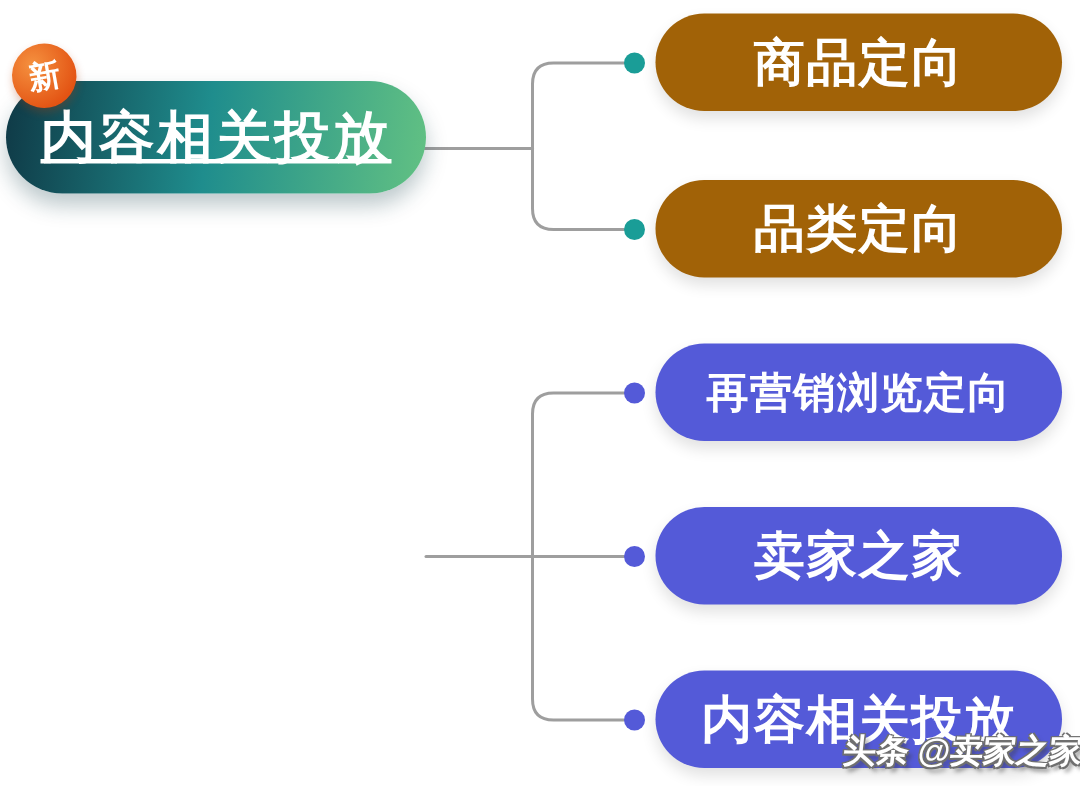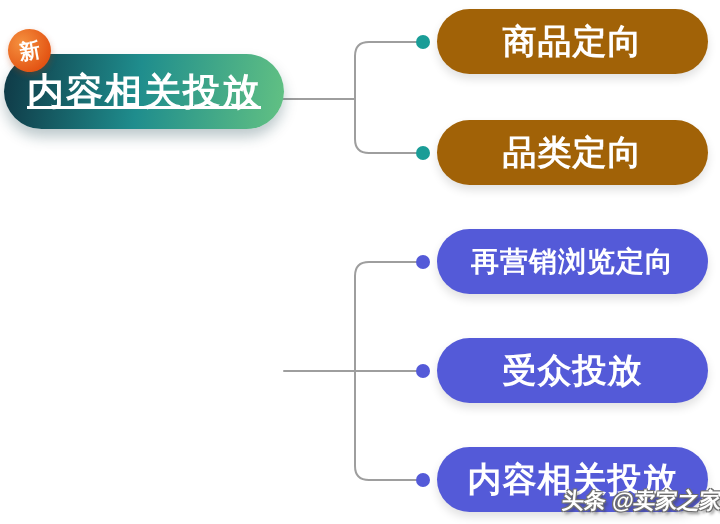--- a/index.html
+++ b/index.html
@@ -75,19 +75,19 @@
 
   <div class="badge">新</div>
 
   <div class="pill child teal c1">商品定向</div>
 
   <div class="pill child teal c2">品类定向</div>
 
 
   <div class="pill child blue c3">再营销浏览定向</div>
 
-  <div class="pill child blue c4">受众投放</div>
+  <div class="pill child blue c4">卖家之家</div>
 
   <div class="pill child blue c5">内容相关投放</div>
 
   <div class="watermark">头条 @卖家之家</div>
 
 </div>
 
 </body></html>

